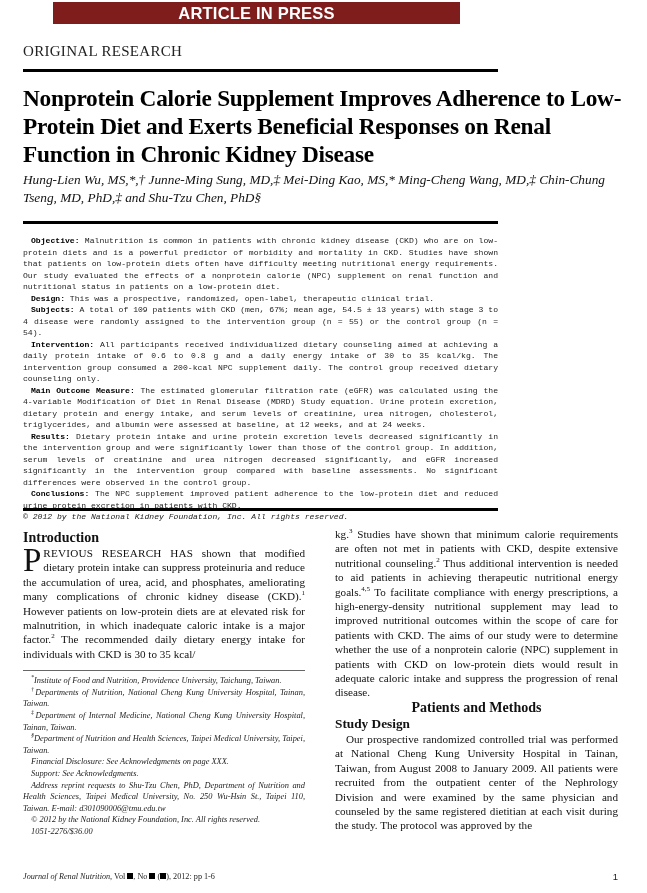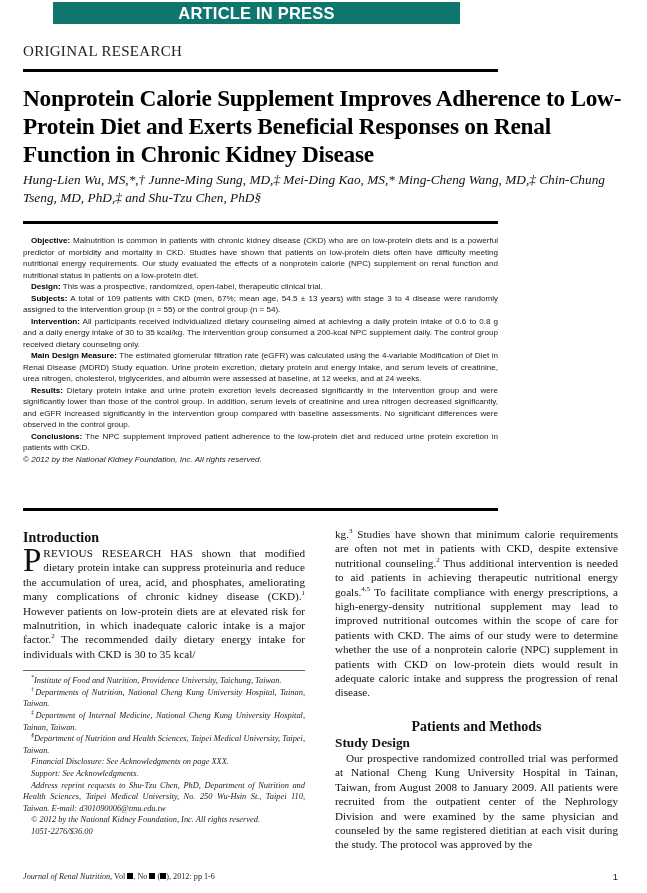--- a/index.html
+++ b/index.html
@@ -1,21 +1,21 @@
 <!DOCTYPE html>
 <html><head>
 <meta charset="utf-8">
 <style>
   * { box-sizing: border-box; margin: 0; padding: 0; }
   html, body { width: 647px; height: 893px; background: #ffffff; overflow: hidden; }
   body { position: relative; color: #111; font-family: "Liberation Serif", serif; }
 
   .press-banner {
     position: absolute; left: 53px; top: 2px; width: 407px; height: 22px;
-    background: #0f766e; color: #ffffff; text-align: center;
+    background: #7f1d1d; color: #ffffff; text-align: center;
     font-family: "Liberation Sans", sans-serif; font-weight: bold; font-size: 16.5px; line-height: 22px;
     letter-spacing: 0.2px;
   }
 
   .section-label {
     position: absolute; left: 23px; top: 43px;
     font-family: "Liberation Serif", serif; font-size: 15px; letter-spacing: 0.3px; color: #222;
   }
   .rule-top { position: absolute; left: 23px; top: 69px; width: 475px; height: 3px; background: #000; }
 
@@ -25,21 +25,21 @@
     letter-spacing: -0.25px; color: #000;
   }
   .authors {
     position: absolute; left: 23px; top: 171px; width: 600px;
     font-family: "Liberation Serif", serif; font-style: italic; font-size: 13.3px; line-height: 18px; color: #111;
   }
   .rule-mid { position: absolute; left: 23px; top: 221px; width: 475px; height: 2.5px; background: #000; }
 
   .abstract {
     position: absolute; left: 23px; top: 235px; width: 475px;
-    font-family: Liberation Sans, sans-serif; font-size: 8.1px; line-height: 11.5px; color: #222;
+    font-family: Liberation Mono, monospace; font-size: 8.1px; line-height: 11.5px; color: #222;
     text-align: justify;
   }
   .abstract p { text-indent: 8px; }
   .abstract b { color: #000; }
   .abstract .copy { text-indent: 0; font-style: italic; }
   .rule-abs { position: absolute; left: 23px; top: 508px; width: 475px; height: 2.5px; background: #000; }
 
   .col-left { position: absolute; left: 23px; top: 530px; width: 282px; }
   .col-right { position: absolute; left: 335px; top: 527px; width: 283px; }
 
@@ -59,21 +59,20 @@
   .fn-rule { width: 282px; height: 1px; background: #666; margin-top: 9px; margin-bottom: 4px; }
   .footnotes {
     font-family: "Liberation Serif", serif; font-style: italic; font-size: 8.4px; line-height: 11.6px; color: #222;
     text-align: justify;
   }
   .footnotes p.ind { text-indent: 8px; }
   .footnotes sup { font-size: 6px; }
 
   .h-methods {
     font-family: "Liberation Serif", serif; font-weight: bold; font-size: 14px; text-align: center; line-height: 16px;
-    margin-top: 19px;
   }
   .h-sub { font-family: "Liberation Serif", serif; font-weight: bold; font-size: 13.3px; line-height: 16px; }
   .indent { text-indent: 11px; }
 
   .footer {
     position: absolute; left: 23px; top: 872px; width: 595px;
     font-family: "Liberation Serif", serif; font-size: 8.2px; color: #222;
   }
   .footer .journal { font-style: italic; }
   .footer .blk { display: inline-block; width: 6px; height: 6px; background: #000; vertical-align: 0px; }
@@ -89,21 +88,21 @@
 
 <h1 class="title">Nonprotein Calorie Supplement Improves Adherence to Low-Protein Diet and Exerts Beneficial Responses on Renal Function in Chronic Kidney Disease</h1>
 <div class="authors">Hung-Lien Wu, MS,*,† Junne-Ming Sung, MD,‡ Mei-Ding Kao, MS,* Ming-Cheng Wang, MD,‡ Chin-Chung Tseng, MD, PhD,‡ and Shu-Tzu Chen, PhD§</div>
 <div class="rule-mid"></div>
 
 <div class="abstract">
   <p><b>Objective:</b><span> Malnutrition is common in patients with chronic kidney disease (CKD) who are on low-protein diets and is a powerful predictor of morbidity and mortality in CKD. Studies have shown that patients on low-protein diets often have difficulty meeting nutritional energy requirements. Our study evaluated the effects of a nonprotein calorie (NPC) supplement on renal function and nutritional status in patients on a low-protein diet.</span></p>
   <p><b>Design:</b><span> This was a prospective, randomized, open-label, therapeutic clinical trial.</span></p>
   <p><b>Subjects:</b><span> A total of 109 patients with CKD (men, 67%; mean age, 54.5 ± 13 years) with stage 3 to 4 disease were randomly assigned to the intervention group (n = 55) or the control group (n = 54).</span></p>
   <p><b>Intervention:</b><span> All participants received individualized dietary counseling aimed at achieving a daily protein intake of 0.6 to 0.8 g and a daily energy intake of 30 to 35 kcal/kg. The intervention group consumed a 200-kcal NPC supplement daily. The control group received dietary counseling only.</span></p>
-  <p><b>Main Design Measure:</b><span> The estimated glomerular filtration rate (eGFR) was calculated using the 4-variable Modification of Diet in Renal Disease (MDRD) Study equation. Urine protein excretion, dietary protein and energy intake, and serum levels of creatinine, urea nitrogen, cholesterol, triglycerides, and albumin were assessed at baseline, at 12 weeks, and at 24 weeks.</span></p>
+  <p><b>Main Outcome Measure:</b><span> The estimated glomerular filtration rate (eGFR) was calculated using the 4-variable Modification of Diet in Renal Disease (MDRD) Study equation. Urine protein excretion, dietary protein and energy intake, and serum levels of creatinine, urea nitrogen, cholesterol, triglycerides, and albumin were assessed at baseline, at 12 weeks, and at 24 weeks.</span></p>
   <p><b>Results:</b><span> Dietary protein intake and urine protein excretion levels decreased significantly in the intervention group and were significantly lower than those of the control group. In addition, serum levels of creatinine and urea nitrogen decreased significantly, and eGFR increased significantly in the intervention group compared with baseline assessments. No significant differences were observed in the control group.</span></p>
   <p><b>Conclusions:</b><span> The NPC supplement improved patient adherence to the low-protein diet and reduced urine protein excretion in patients with CKD.</span></p>
   <p class="copy">© 2012 by the National Kidney Foundation, Inc. All rights reserved.</p>
 </div>
 <div class="rule-abs"></div>
 
 <div class="col-left">
   <h2 class="h-intro">Introduction</h2>
   <div class="body-text">
     <span class="dropcap">P</span><span class="smallcaps">REVIOUS RESEARCH HAS</span><span> shown that modified dietary protein intake can suppress proteinuria and reduce the accumulation of urea, acid, and phosphates, ameliorating many complications of chronic kidney disease (CKD).</span><sup>1</sup><span> However patients on low-protein diets are at elevated risk for malnutrition, in which inadequate caloric intake is a major factor.</span><sup>2</sup><span> The recommended daily dietary energy intake for individuals with CKD is 30 to 35 kcal/</span>

